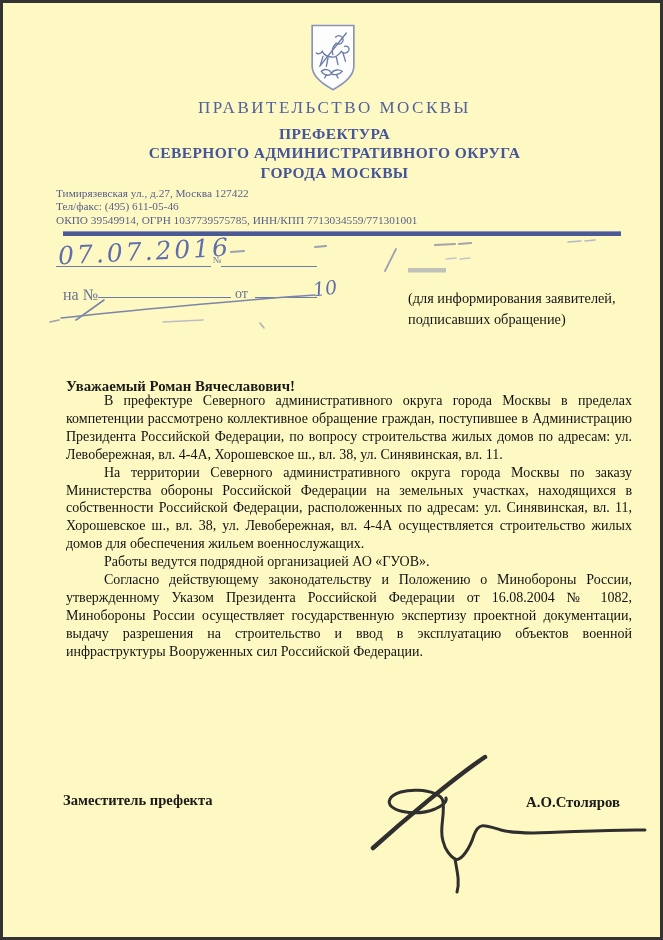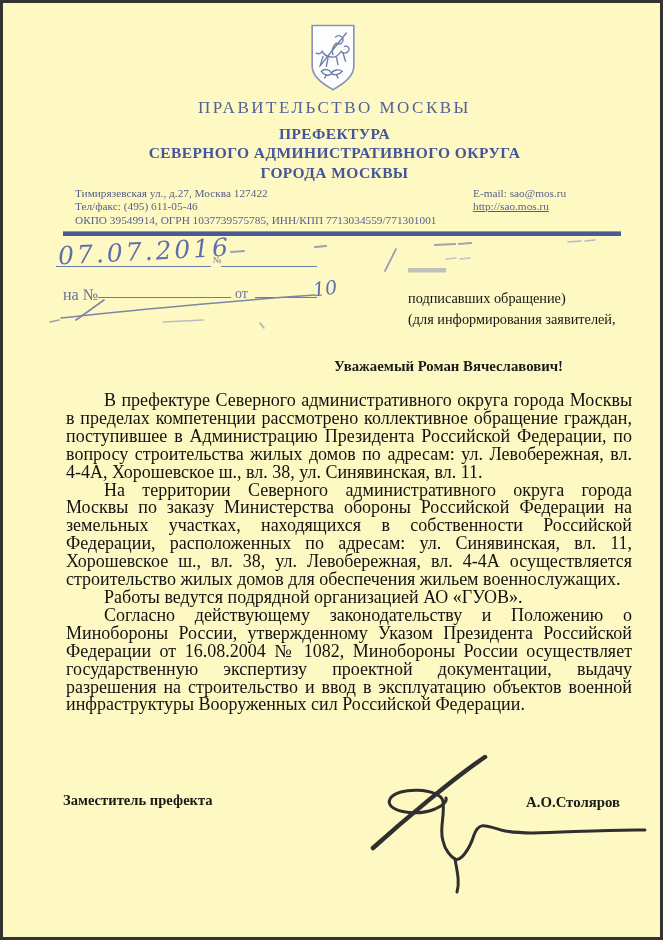--- a/index.html
+++ b/index.html
@@ -13,21 +13,21 @@
   
   .gov-title{
     left:0;top:95px;width:663px;text-align:center;
     font-size:17px;letter-spacing:2.5px;color:#51619c;font-weight:400;
   }
   .org-title{
     left:0;top:121px;width:663px;text-align:center;
     font-size:15.5px;line-height:19.3px;font-weight:bold;color:#45559a;letter-spacing:.4px;
   }
   .contact{font-size:11.3px;line-height:13.4px;color:#565f8a;}
-  .contact-left{left:72px;top:184px;}
+  .contact-left{left:53px;top:184px;}
   .contact-right{left:470px;top:184px;}
   .contact .u{text-decoration:underline;}
   .rule{left:60px;top:228px;width:558px;height:4px;background:#4b5a95;border-top:1px solid #8b95bb;}
   
   .hw-date{
     left:55px;top:234px;font-family:"DejaVu Serif",serif;font-style:italic;
     font-size:25px;letter-spacing:3px;color:#4456a8;opacity:.85;transform:rotate(-3deg);
   }
   .num-label{left:210px;top:252px;font-size:9px;color:#7a80a0;}
   .uline{border-bottom:1.4px solid #6b7ca8;height:1px;}
@@ -36,23 +36,23 @@
   .on-num{left:60px;top:283px;font-size:16px;color:#6a7294;}
   .ot-label{left:232px;top:283px;font-size:14px;color:#6a7294;}
   .ul3{left:95px;top:293px;width:133px;}
   .ul4{left:252px;top:293px;width:62px;}
   .hw-num{
     left:310px;top:274px;font-family:"DejaVu Serif",serif;font-style:italic;
     font-size:19px;color:#4456a8;opacity:.85;transform:rotate(-8deg);
   }
   .note{left:405px;top:285px;width:240px;font-size:14.3px;line-height:20.5px;color:#141414;}
   
-  .salutation{left:63px;top:355px;width:497px;text-align:right;font-weight:bold;font-size:14.8px;}
+  .salutation{left:63px;top:375px;width:497px;text-align:left;font-weight:bold;font-size:14.8px;}
   .body-text{left:63px;top:389px;width:566px;}
-  .body-text p{margin:0;text-indent:38px;text-align:justify;font-size:18px;line-height:17.9px;color:#121212;}
+  .body-text p{margin:0;text-indent:38px;text-align:justify;font-size:14px;line-height:17.9px;color:#121212;}
   
   .position{left:60px;top:789px;font-weight:bold;font-size:14.6px;}
   .signer{left:515px;top:791px;width:110px;font-weight:bold;font-size:14.8px;text-align:center;}
   .executor{left:62px;top:855px;font-size:13.2px;line-height:15.5px;color:#222;}
   svg{display:block;}
 </style>
 </head>
 <body>
 
 <div class="page">
@@ -77,24 +77,20 @@
     <div>ПРЕФЕКТУРА</div>
     <div>СЕВЕРНОГО АДМИНИСТРАТИВНОГО ОКРУГА</div>
     <div>ГОРОДА МОСКВЫ</div>
   </div>
 
   <div class="abs contact contact-left">
     <div>Тимирязевская ул., д.27, Москва 127422</div>
     <div>Тел/факс: (495) 611-05-46</div>
     <div>ОКПО 39549914, ОГРН 1037739575785, ИНН/КПП 7713034559/771301001</div>
   </div>
-  <div class="abs contact contact-right">
-    <div>E-mail:  sao@mos.ru</div>
-    <div class="u">http://sao.mos.ru</div>
-  </div>
 
   <div class="abs rule"></div>
 
   <div class="abs hw-date">07.07.2016</div>
   <div class="abs num-label">№</div>
   <div class="abs uline ul1"></div>
   <div class="abs uline ul2"></div>
   <div class="abs on-num">на №</div>
   <div class="abs uline ul3"></div>
   <div class="abs ot-label">от</div>
@@ -115,22 +111,22 @@
       <line x1="582" y1="238" x2="592" y2="237" stroke="#b5b9c6" stroke-width="1.6"></line>
       <path d="M58 315 C120 308 240 297 312 292" stroke="#7c86a8" stroke-width="1.6"></path>
       <path d="M73 317 L101 297" stroke="#7c86a8" stroke-width="1.6"></path>
       <line x1="47" y1="319" x2="56" y2="317" stroke="#9aa0b0" stroke-width="1.6"></line>
       <line x1="160" y1="319" x2="200" y2="317" stroke="#bcbcc4" stroke-width="1.6"></line>
       <line x1="257" y1="320" x2="261" y2="325" stroke="#b0b0ba" stroke-width="1.6"></line>
     </g>
   </svg>
 
   <div class="abs note">
+    <div>(для информирования заявителей,</div>
     <div>подписавших обращение)</div>
-    <div>(для информирования заявителей,</div>
   </div>
 
   <div class="abs salutation">Уважаемый Роман Вячеславович!</div>
 
   <div class="abs body-text">
     <p>В префектуре Северного административного округа города Москвы в пределах компетенции рассмотрено коллективное обращение граждан, поступившее в Администрацию Президента Российской Федерации, по вопросу строительства жилых домов по адресам: ул. Левобережная, вл. 4-4А, Хорошевское ш., вл. 38, ул. Синявинская, вл. 11.</p>
     <p>На территории Северного административного округа города Москвы по заказу Министерства обороны Российской Федерации на земельных участках, находящихся в собственности Российской Федерации, расположенных по адресам: ул. Синявинская, вл. 11, Хорошевское ш., вл. 38, ул. Левобережная, вл. 4-4А осуществляется строительство жилых домов для обеспечения жильем военнослужащих.</p>
     <p>Работы ведутся подрядной организацией АО «ГУОВ».</p>
     <p>Согласно действующему законодательству и Положению о Минобороны России, утвержденному Указом Президента Российской Федерации от 16.08.2004 № 1082, Минобороны России осуществляет государственную экспертизу проектной документации, выдачу разрешения на строительство и ввод в эксплуатацию объектов военной инфраструктуры Вооруженных сил Российской Федерации.</p>
   </div>

